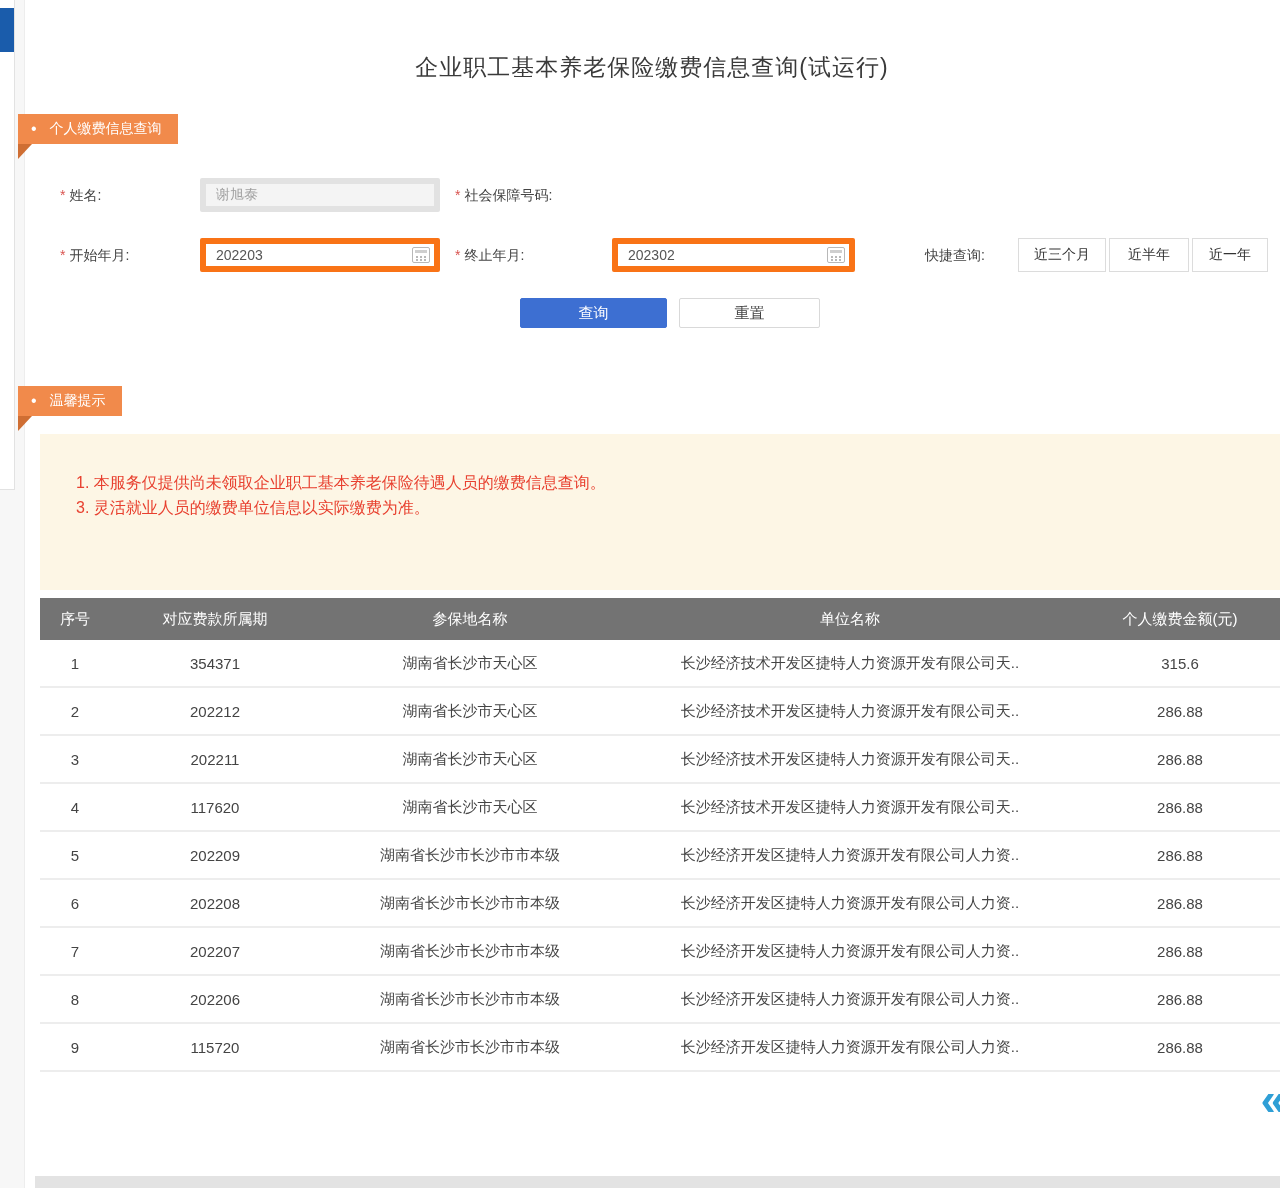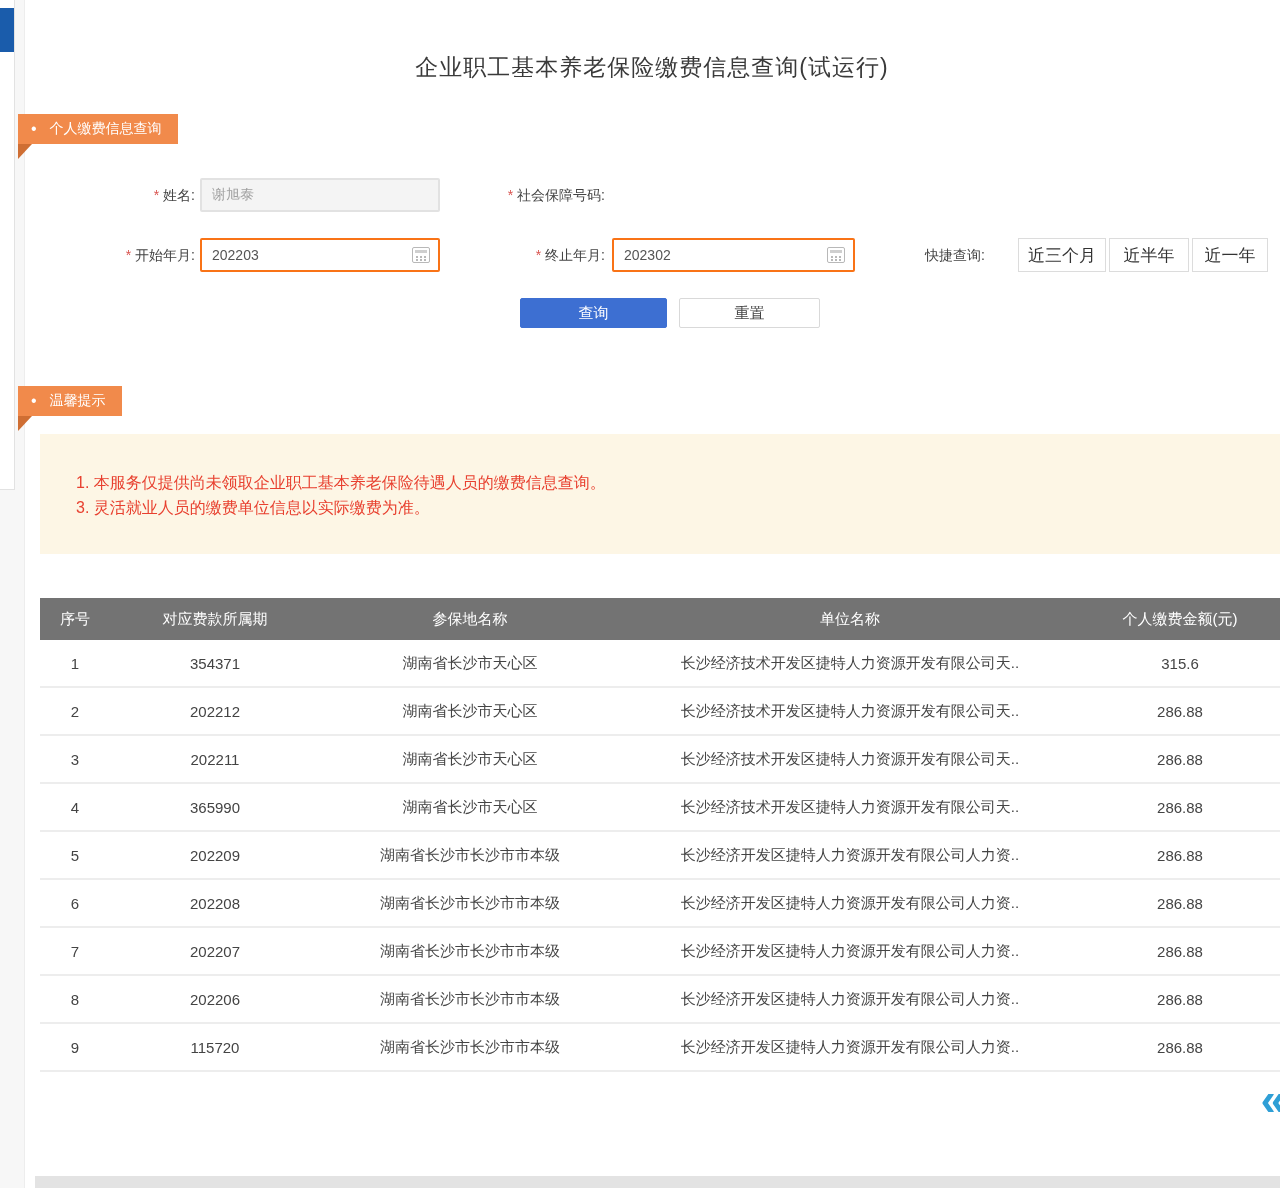--- a/index.html
+++ b/index.html
@@ -15,44 +15,44 @@
 
   .page-title { position:absolute; left:24px; right:0; top:52px; text-align:center;
                 font-size:23px; color:#3a3a3a; letter-spacing:1px; }
 
   .badge { position:absolute; left:18px; height:30px; background:#f18a4b; color:#fff;
            display:flex; align-items:center; gap:13px; padding:0 16px 0 13px; font-size:14px; z-index:3; }
   .badge .dot { font-size:16px; line-height:1; }
   .fold { position:absolute; left:18px; width:14px; height:15px; background:#cf6e33;
           clip-path:polygon(0 0,100% 0,0 100%); z-index:2; }
 
-  .flabel { position:absolute; font-size:14px; color:#444; text-align:right; }
+  .flabel { position:absolute; font-size:14px; color:#444; }
   .req { color:#d9534f; margin-right:4px; }
 
-  .input { position:absolute; height:34px; border:2px solid #f97316; border-radius:2px;
+  .input { position:absolute; height:34px; border:6px solid #f97316; border-radius:2px;
            font-size:14px; padding:0 10px; color:#555; background:#fff; font-family:inherit; outline:none; }
   .input.disabled { background:#f4f4f4; color:#a0a0a0; border-color:#e2e2e2; }
 
   .datefield { position:absolute; height:34px; }
   .datefield .input { position:absolute; left:0; top:0; width:100%; height:100%; padding-right:24px; }
   .cal { position:absolute; right:10px; top:9px; width:18px; height:16px; border:1px solid #b8b8b8;
          border-radius:2px; background:#fff; }
   .cal::before { content:""; position:absolute; left:2px; right:2px; top:2px; height:3px; background:#cfcfcf; }
   .cal::after { content:""; position:absolute; left:3px; top:8px; width:2px; height:2px; background:#b8b8b8;
                 box-shadow:4px 0 #b8b8b8, 8px 0 #b8b8b8, 0 3px #b8b8b8, 4px 3px #b8b8b8, 8px 3px #b8b8b8; }
 
-  .qbtn { position:absolute; height:34px; background:#fff; border:1px solid #dcdcdc; font-size:17px;
+  .qbtn { position:absolute; height:34px; background:#fff; border:1px solid #dcdcdc; font-size:14px;
           color:#333; display:flex; align-items:center; justify-content:center; font-family:inherit; cursor:pointer; }
 
   .btn { position:absolute; height:30px; border-radius:2px; font-size:15px; font-family:inherit;
          display:flex; align-items:center; justify-content:center; cursor:pointer; }
   .btn-primary { background:#3d6fd2; border:1px solid #3d6fd2; color:#fff; }
   .btn-plain { background:#fff; border:1px solid #d9d9d9; color:#444; }
 
-  .notice { position:absolute; left:40px; right:0; top:434px; height:120px; background:#fdf6e5;
+  .notice { position:absolute; left:40px; right:0; top:434px; height:156px; background:#fdf6e5;
             padding:36px 20px 8px 36px; }
   .notice p { font-size:16px; color:#e8402f; line-height:25px; }
 
   .table { position:absolute; left:40px; right:0; top:598px; }
   .thead { display:flex; height:42px; background:#737373; align-items:center; }
   .thead .cell { color:#fff; font-size:15px; }
   .trow { display:flex; height:48px; background:#fff; align-items:center; border-bottom:2px solid #ededed; }
   .trow .cell { color:#444; font-size:15px; white-space:nowrap; overflow:hidden; }
   .cell { text-align:center; }
   .c0{width:70px}.c1{width:210px}.c2{width:300px}.c3{width:460px}.c4{width:200px}
@@ -146,21 +146,21 @@
         </div>
         <div class="trow">
           <div class="cell c0">3</div>
           <div class="cell c1">202211</div>
           <div class="cell c2">湖南省长沙市天心区</div>
           <div class="cell c3">长沙经济技术开发区捷特人力资源开发有限公司天..</div>
           <div class="cell c4">286.88</div>
         </div>
         <div class="trow">
           <div class="cell c0">4</div>
-          <div class="cell c1">365990</div>
+          <div class="cell c1">117620</div>
           <div class="cell c2">湖南省长沙市天心区</div>
           <div class="cell c3">长沙经济技术开发区捷特人力资源开发有限公司天..</div>
           <div class="cell c4">286.88</div>
         </div>
         <div class="trow">
           <div class="cell c0">5</div>
           <div class="cell c1">202209</div>
           <div class="cell c2">湖南省长沙市长沙市市本级</div>
           <div class="cell c3">长沙经济开发区捷特人力资源开发有限公司人力资..</div>
           <div class="cell c4">286.88</div>

